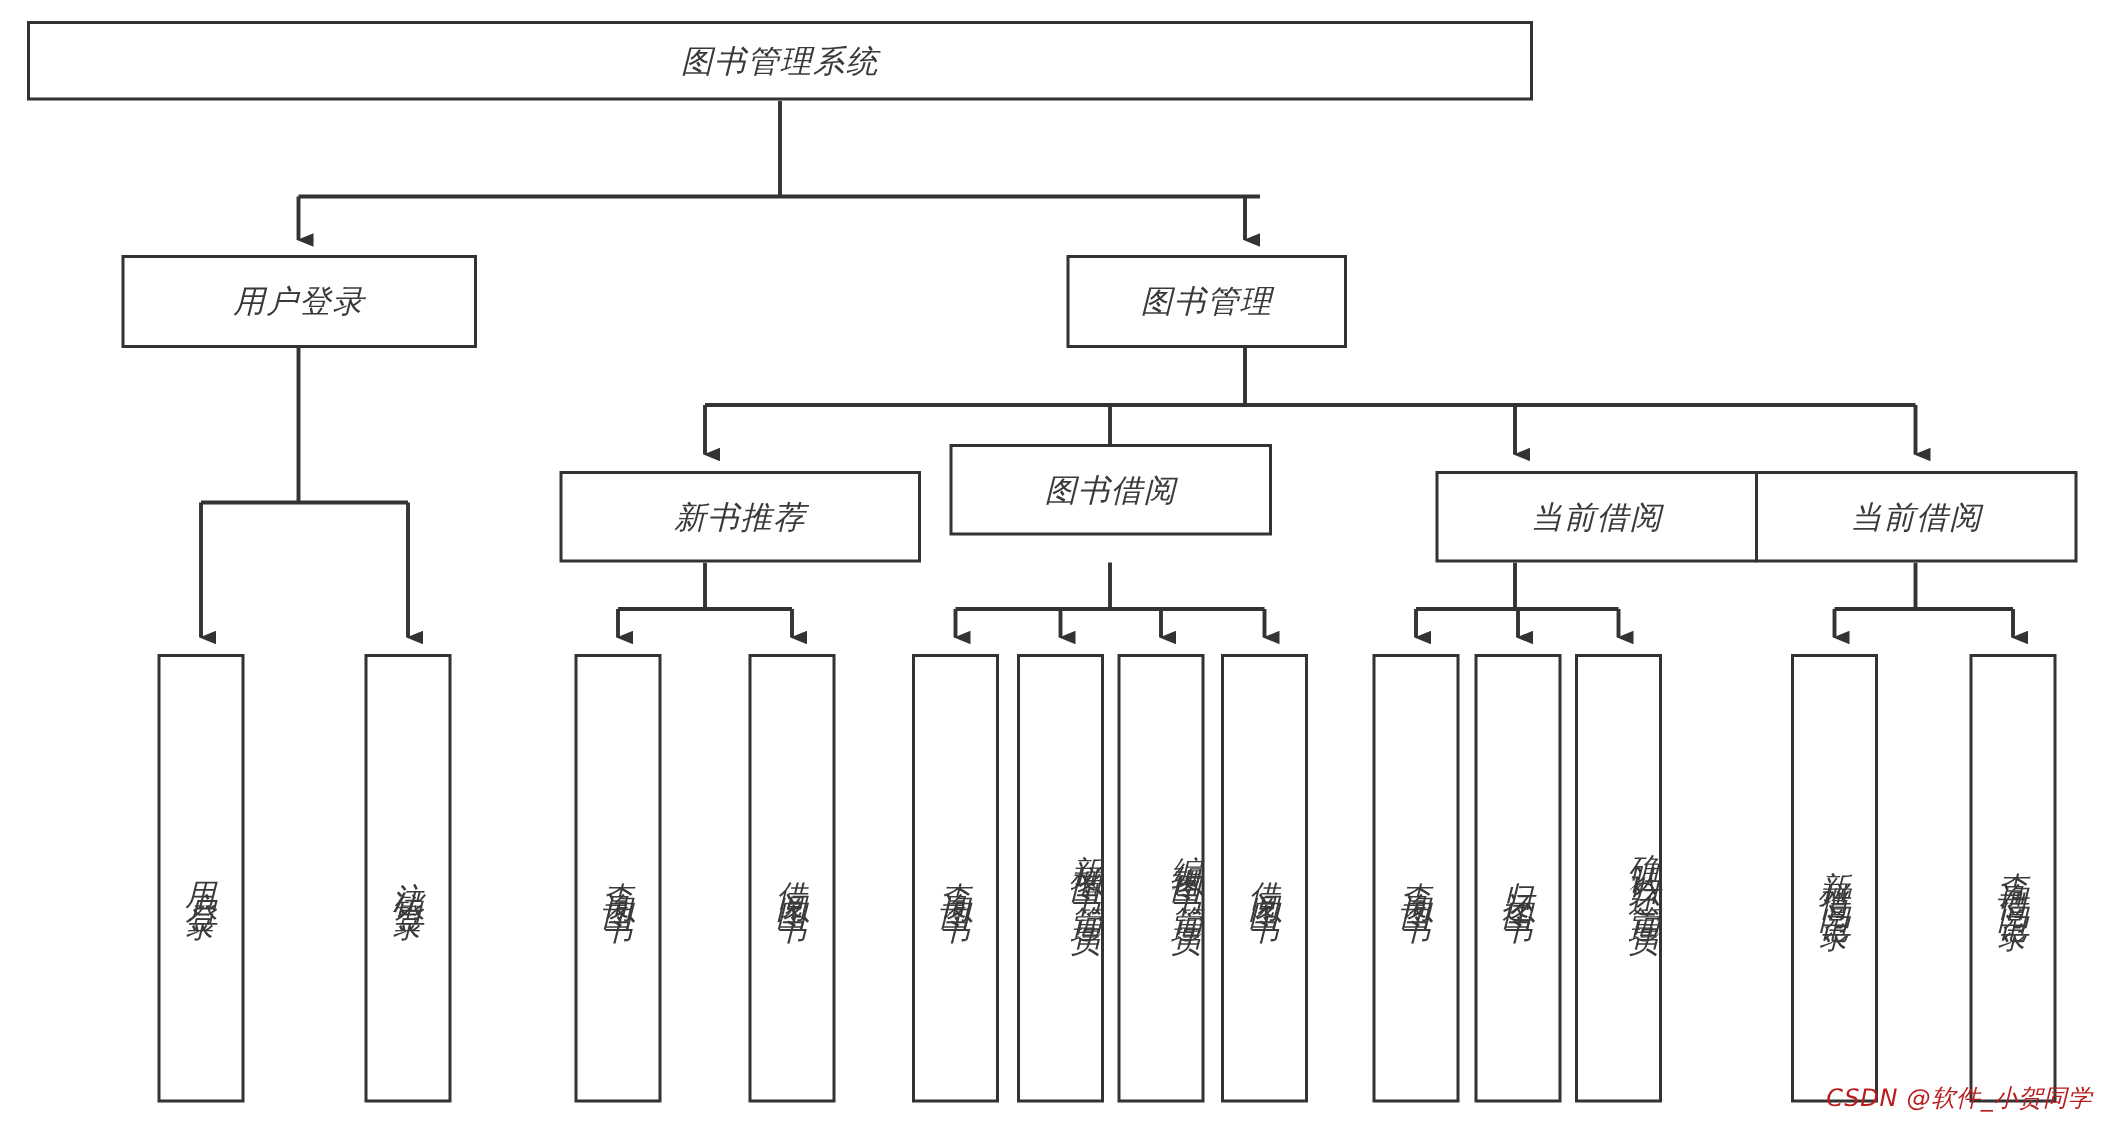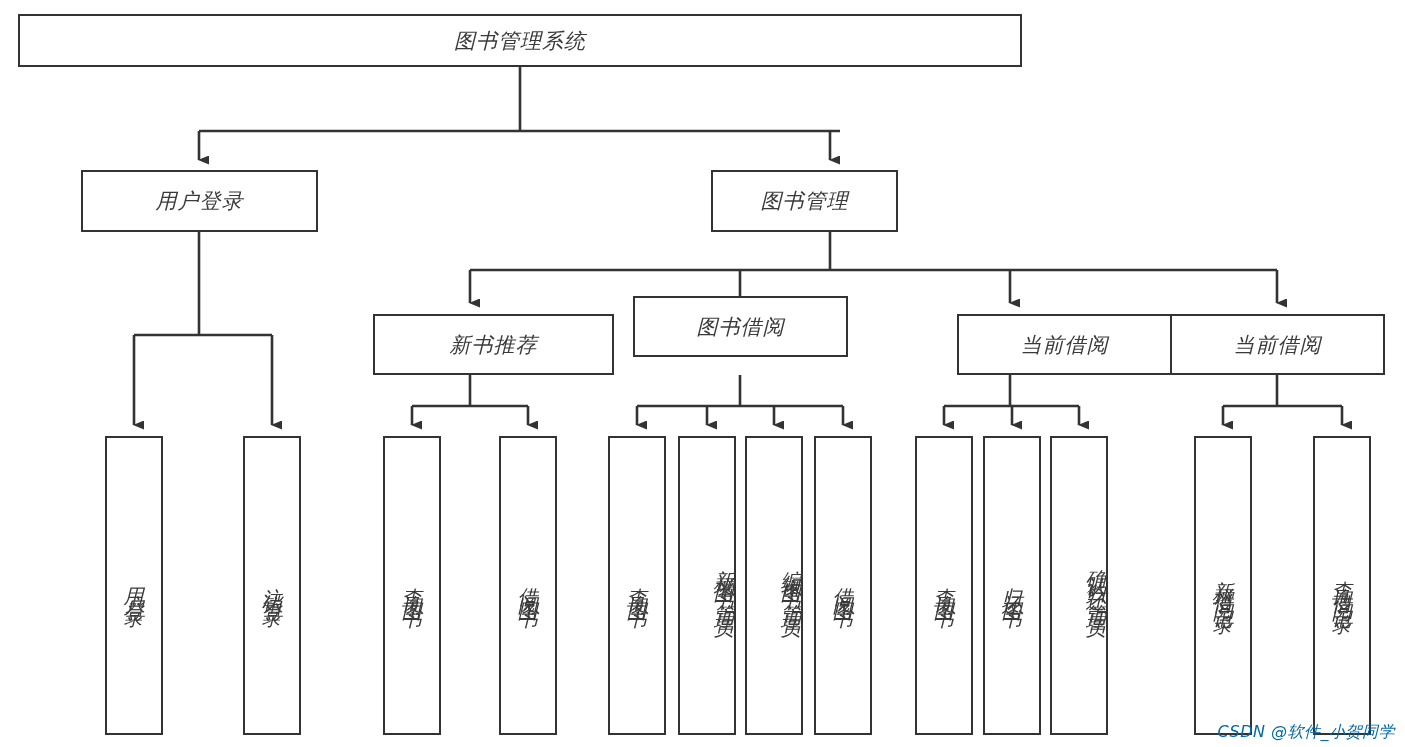--- a/index.html
+++ b/index.html
@@ -20,21 +20,21 @@
     writing-mode:vertical-rl;
     font-size:20px;letter-spacing:7px;
     align-items:center;justify-content:center;
     padding-top:4px;padding-bottom:4px;
     line-height:1;
   }
   .node.v.tall{ align-items:flex-start; }
   #root{ left:18px;top:14px;width:1004px;height:53px; }
   .watermark{
     position:absolute;right:10px;bottom:4px;
-    color:#0369a1;font-size:16px;letter-spacing:0.5px;
+    color:#b91c1c;font-size:16px;letter-spacing:0.5px;
     white-space:nowrap;
   }
   svg.edges{position:absolute;left:0;top:0;width:1405px;height:747px;pointer-events:none;}
 </style>
 </head>
 <body>
 
 <div id="diagram">
 
   <svg class="edges" viewBox="0 0 1405 747" xmlns="http://www.w3.org/2000/svg">

